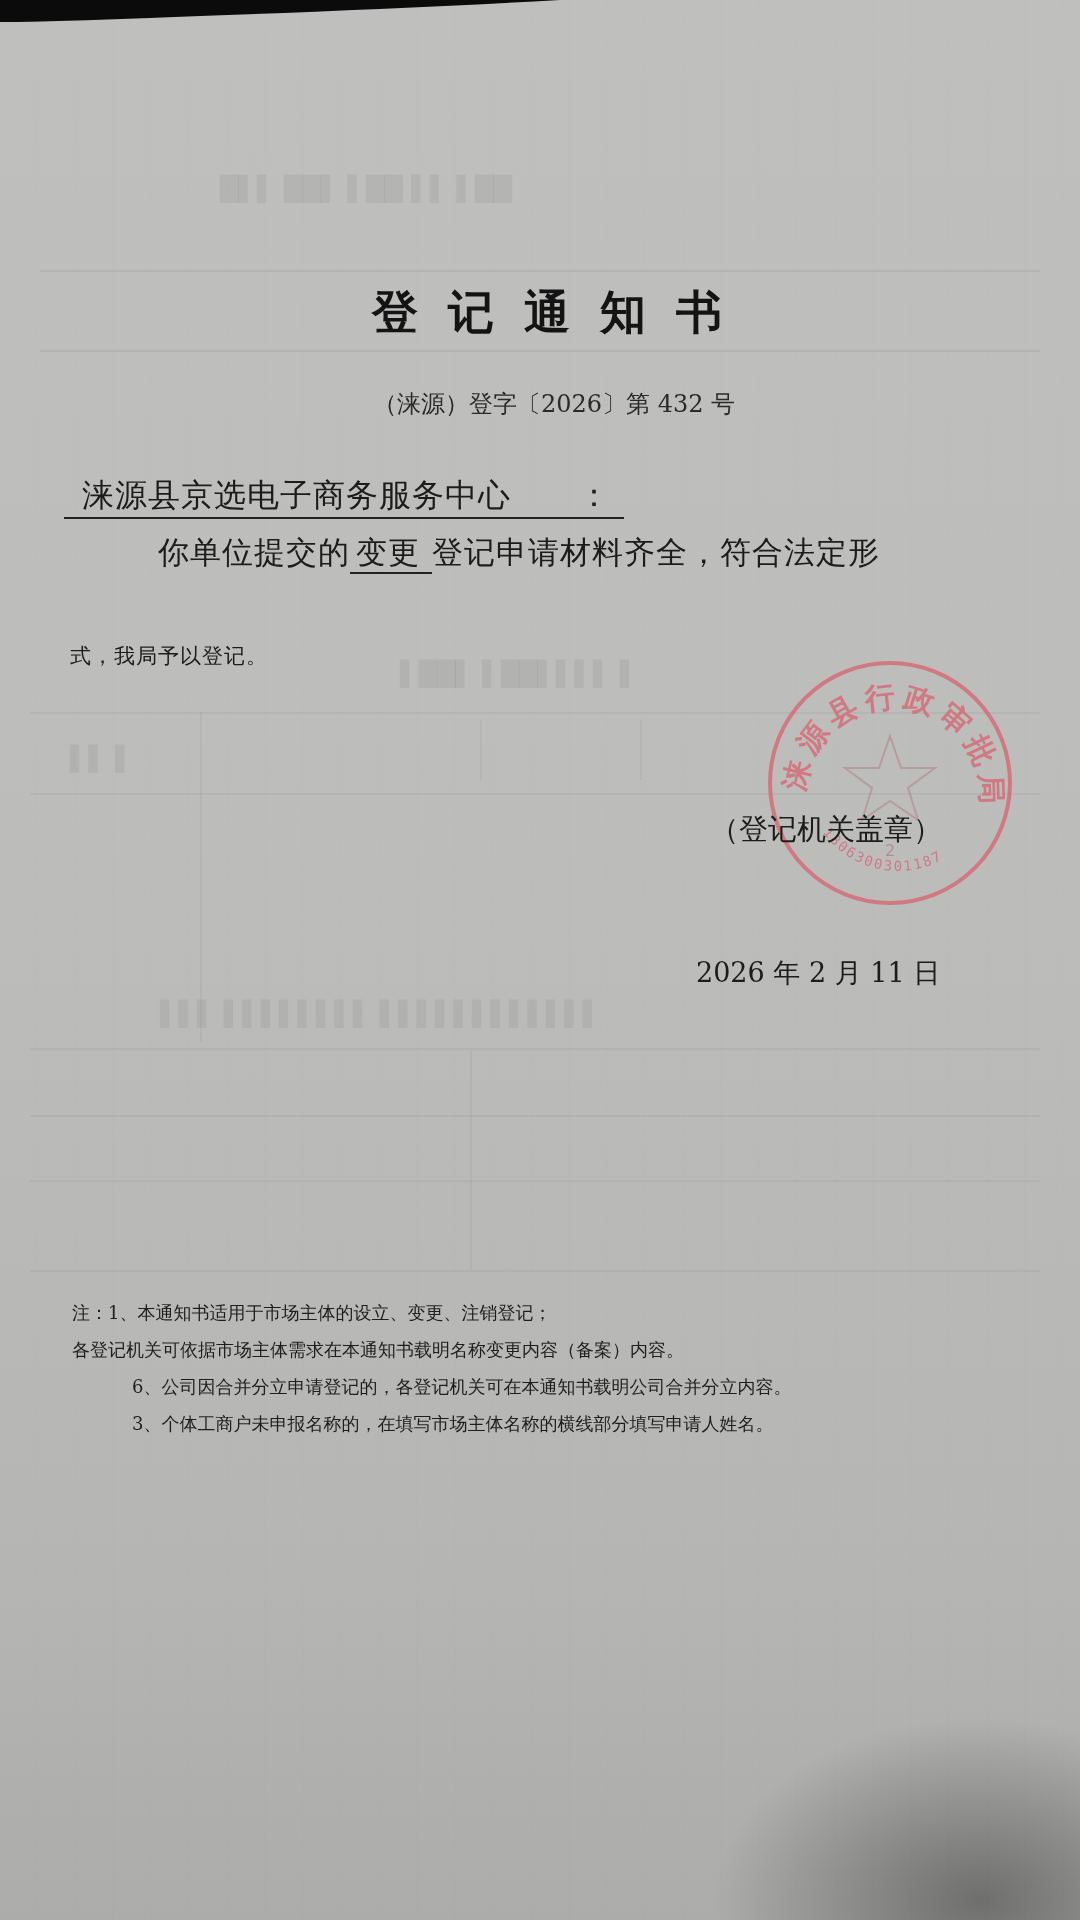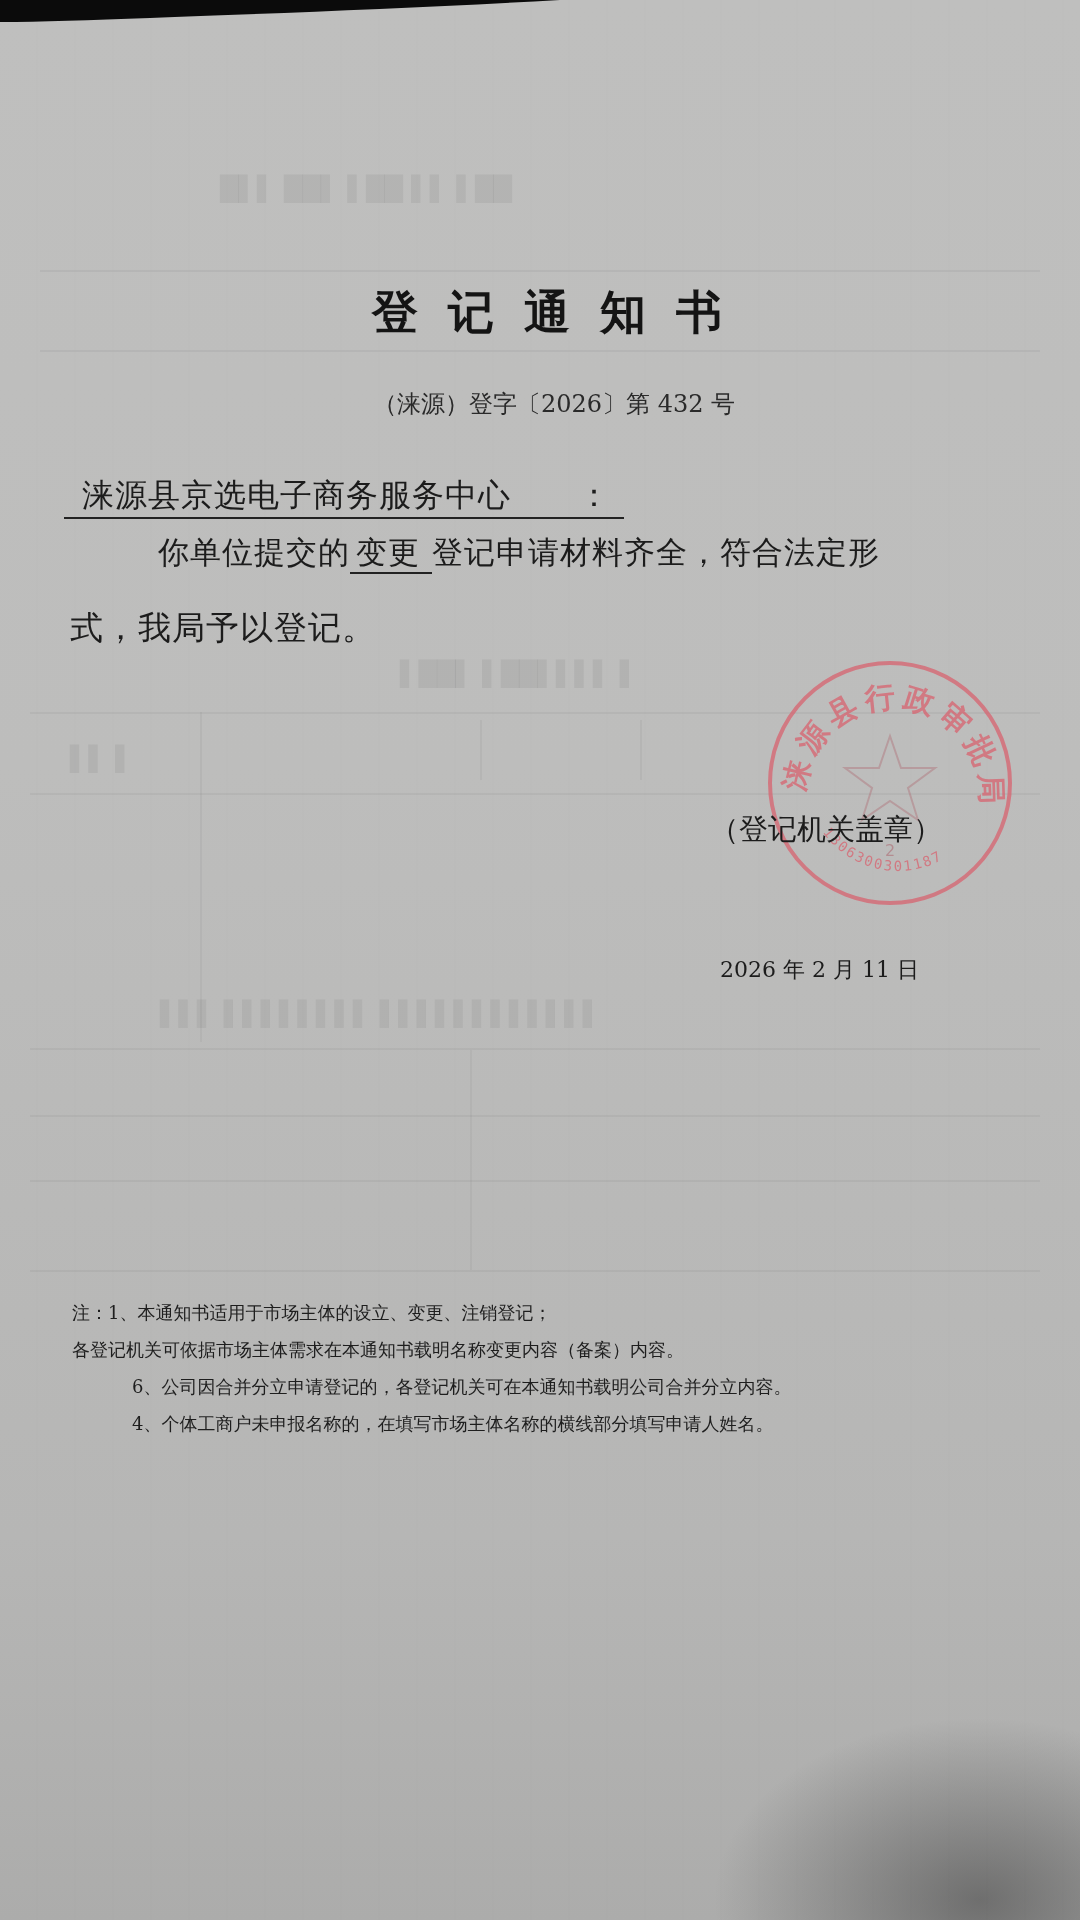--- a/index.html
+++ b/index.html
@@ -103,36 +103,36 @@
       letter-spacing: 1px;
     }
     .body-line1 .blank {
       display: inline-block;
       border-bottom: 2px solid #222;
       padding: 0 12px 0 6px;
       line-height: 40px;
     }
     .body-line2 {
       position: absolute;
-      left: 70px; top: 604px;
-      font-size: 33px;
+      left: 70px; top: 632px;
+      font-size: 21px;
       line-height: 48px;
       white-space: nowrap;
       letter-spacing: 1px;
     }
     .seal-label {
       position: absolute;
       left: 710px; top: 810px;
       font-size: 29px;
       z-index: 3;
     }
     .date {
       position: absolute;
-      left: 720px; top: 955px;
-      font-size: 22px;
+      left: 696px; top: 955px;
+      font-size: 27px;
     }
     .seal {
       position: absolute;
       left: 765px; top: 658px;
       width: 250px; height: 250px;
       z-index: 2;
       opacity: 0.72;
     }
     .notes {
       position: absolute;
@@ -209,14 +209,14 @@
 </div>
 
 <div class="seal-label">（登记机关盖章）</div>
 
 <div class="date">2026 年 2 月 11 日</div>
 
 <div class="notes">
   <div class="row">注：1、本通知书适用于市场主体的设立、变更、注销登记；</div>
   <div class="row">各登记机关可依据市场主体需求在本通知书载明名称变更内容（备案）内容。</div>
   <div class="row indent">6、公司因合并分立申请登记的，各登记机关可在本通知书载明公司合并分立内容。</div>
-  <div class="row indent">4、个体工商户未申报名称的，在填写市场主体名称的横线部分填写申请人姓名。</div>
+  <div class="row indent">3、个体工商户未申报名称的，在填写市场主体名称的横线部分填写申请人姓名。</div>
 </div>
 
 </body></html>

